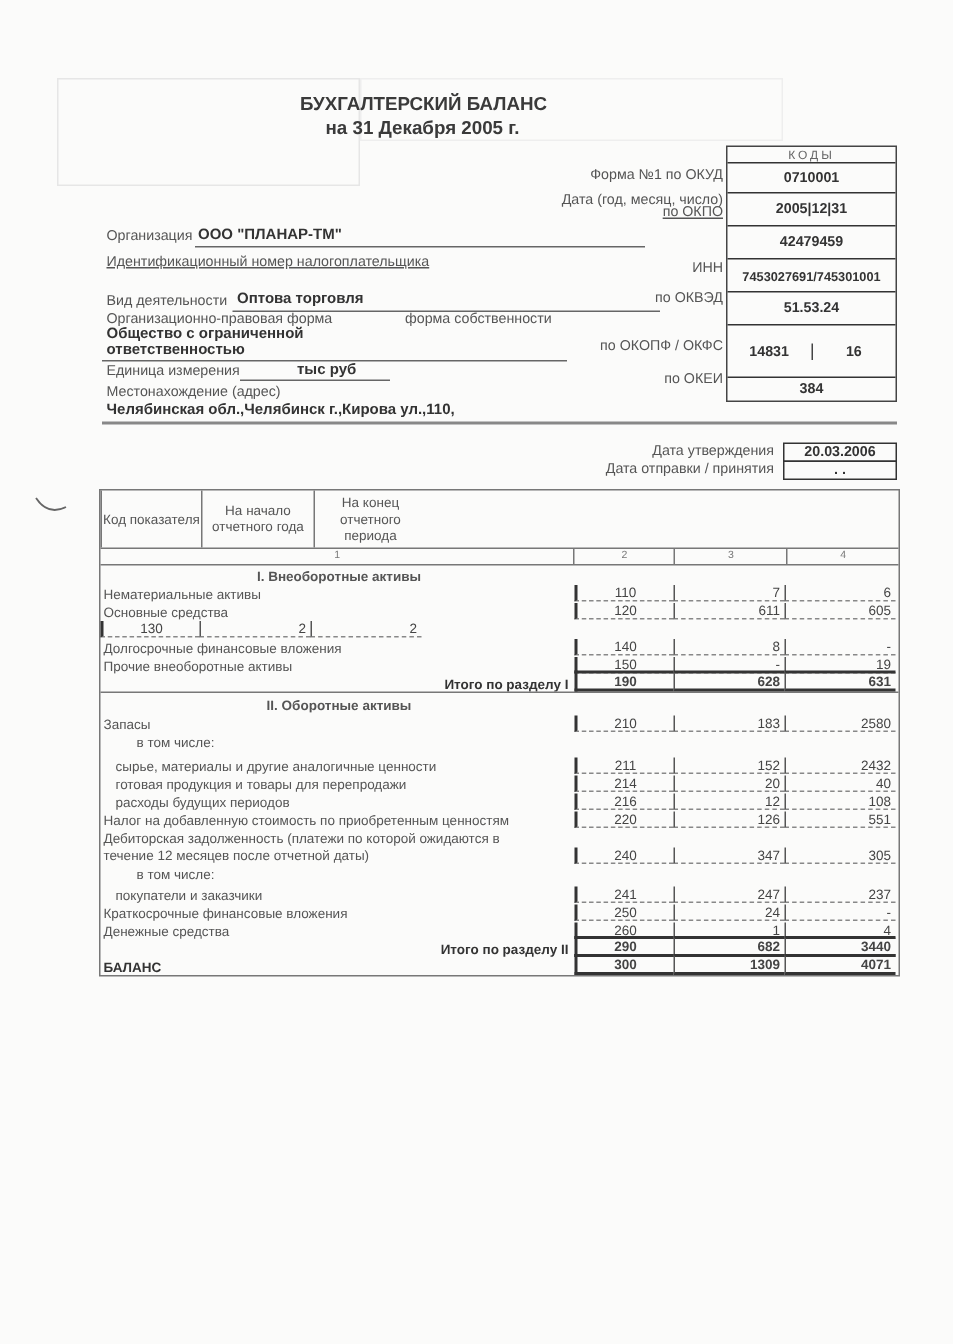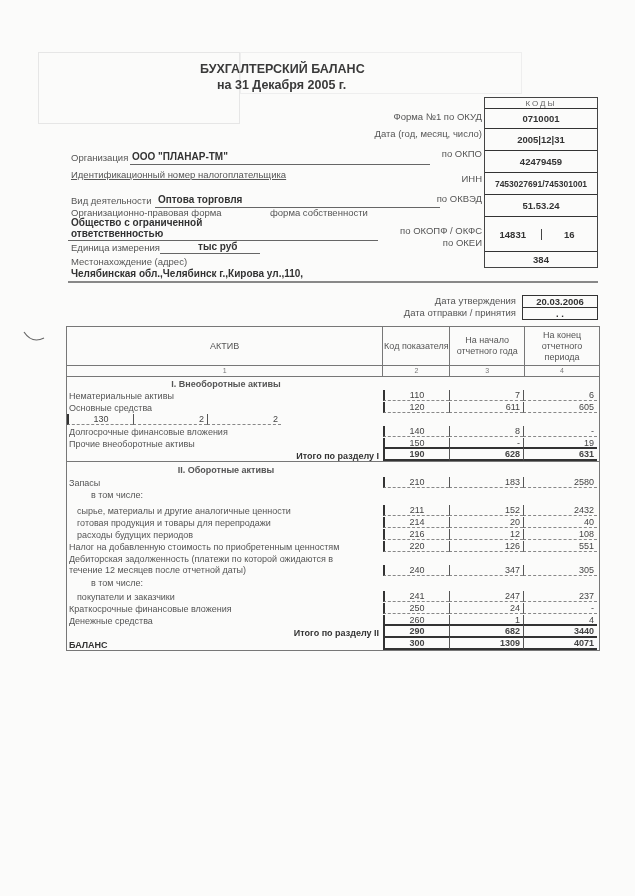--- a/index.html
+++ b/index.html
@@ -55,25 +55,25 @@
 <body>
 
 <div class="ghost-box" style="left:38px;top:52px;width:200px;height:70px;"></div>
 <div class="ghost-box" style="left:240px;top:52px;width:280px;height:40px;border-color:#eee"></div>
 
 <div class="abs title">БУХГАЛТЕРСКИЙ БАЛАНС</div>
 <div class="abs subtitle">на 31 Декабря 2005 г.</div>
 
 <div class="abs right-lbl" style="right:153px;top:111px;">Форма №1 по ОКУД</div>
 <div class="abs right-lbl" style="right:153px;top:128px;">Дата (год, месяц, число)</div>
-<div class="abs right-lbl" style="right:153px;top:148px;">по ОКПО</div>
+<div class="abs right-lbl" style="right:153px;top:136px;text-decoration:underline;">по ОКПО</div>
 <div class="abs right-lbl" style="right:153px;top:173px;">ИНН</div>
 <div class="abs right-lbl" style="right:153px;top:193px;">по ОКВЭД</div>
 <div class="abs right-lbl" style="right:153px;top:225px;">по ОКОПФ / ОКФС</div>
-<div class="abs right-lbl" style="right:153px;top:237px;">по ОКЕИ</div>
+<div class="abs right-lbl" style="right:153px;top:247px;">по ОКЕИ</div>
 
 <div class="codes">
   <div class="row hdr">КОДЫ</div>
   <div class="row rowh">0710001</div>
   <div class="row">2005|12|31</div>
   <div class="row">42479459</div>
   <div class="row" style="font-size:8.5px">7453027691/745301001</div>
   <div class="row">51.53.24</div>
   <div class="row split">
     <div>14831</div>
@@ -105,21 +105,20 @@
 <div class="datebox" style="top:295px;">20.03.2006</div>
 <div class="abs right-lbl" style="right:119px;top:307px;">Дата отправки / принятия</div>
 <div class="datebox" style="top:307px;">. .</div>
 
 <svg class="abs" style="left:22px;top:330px" width="24" height="16">
     <path d="M2 2 Q10 14 22 8" stroke="#666" fill="none" stroke-width="1.2"></path>
   </svg>
 
 <div class="tbl">
   <div class="tbl-head">
-    <div class="c1">АКТИВ</div>
     <div class="c2">Код показателя</div>
     <div class="c3">На начало отчетного года</div>
     <div class="c4">На конец отчетного периода</div>
   </div>
   <div class="tbl-num">
     <div class="c1">1</div>
     <div class="c2">2</div>
     <div class="c3">3</div>
     <div class="c4">4</div>
   </div>

